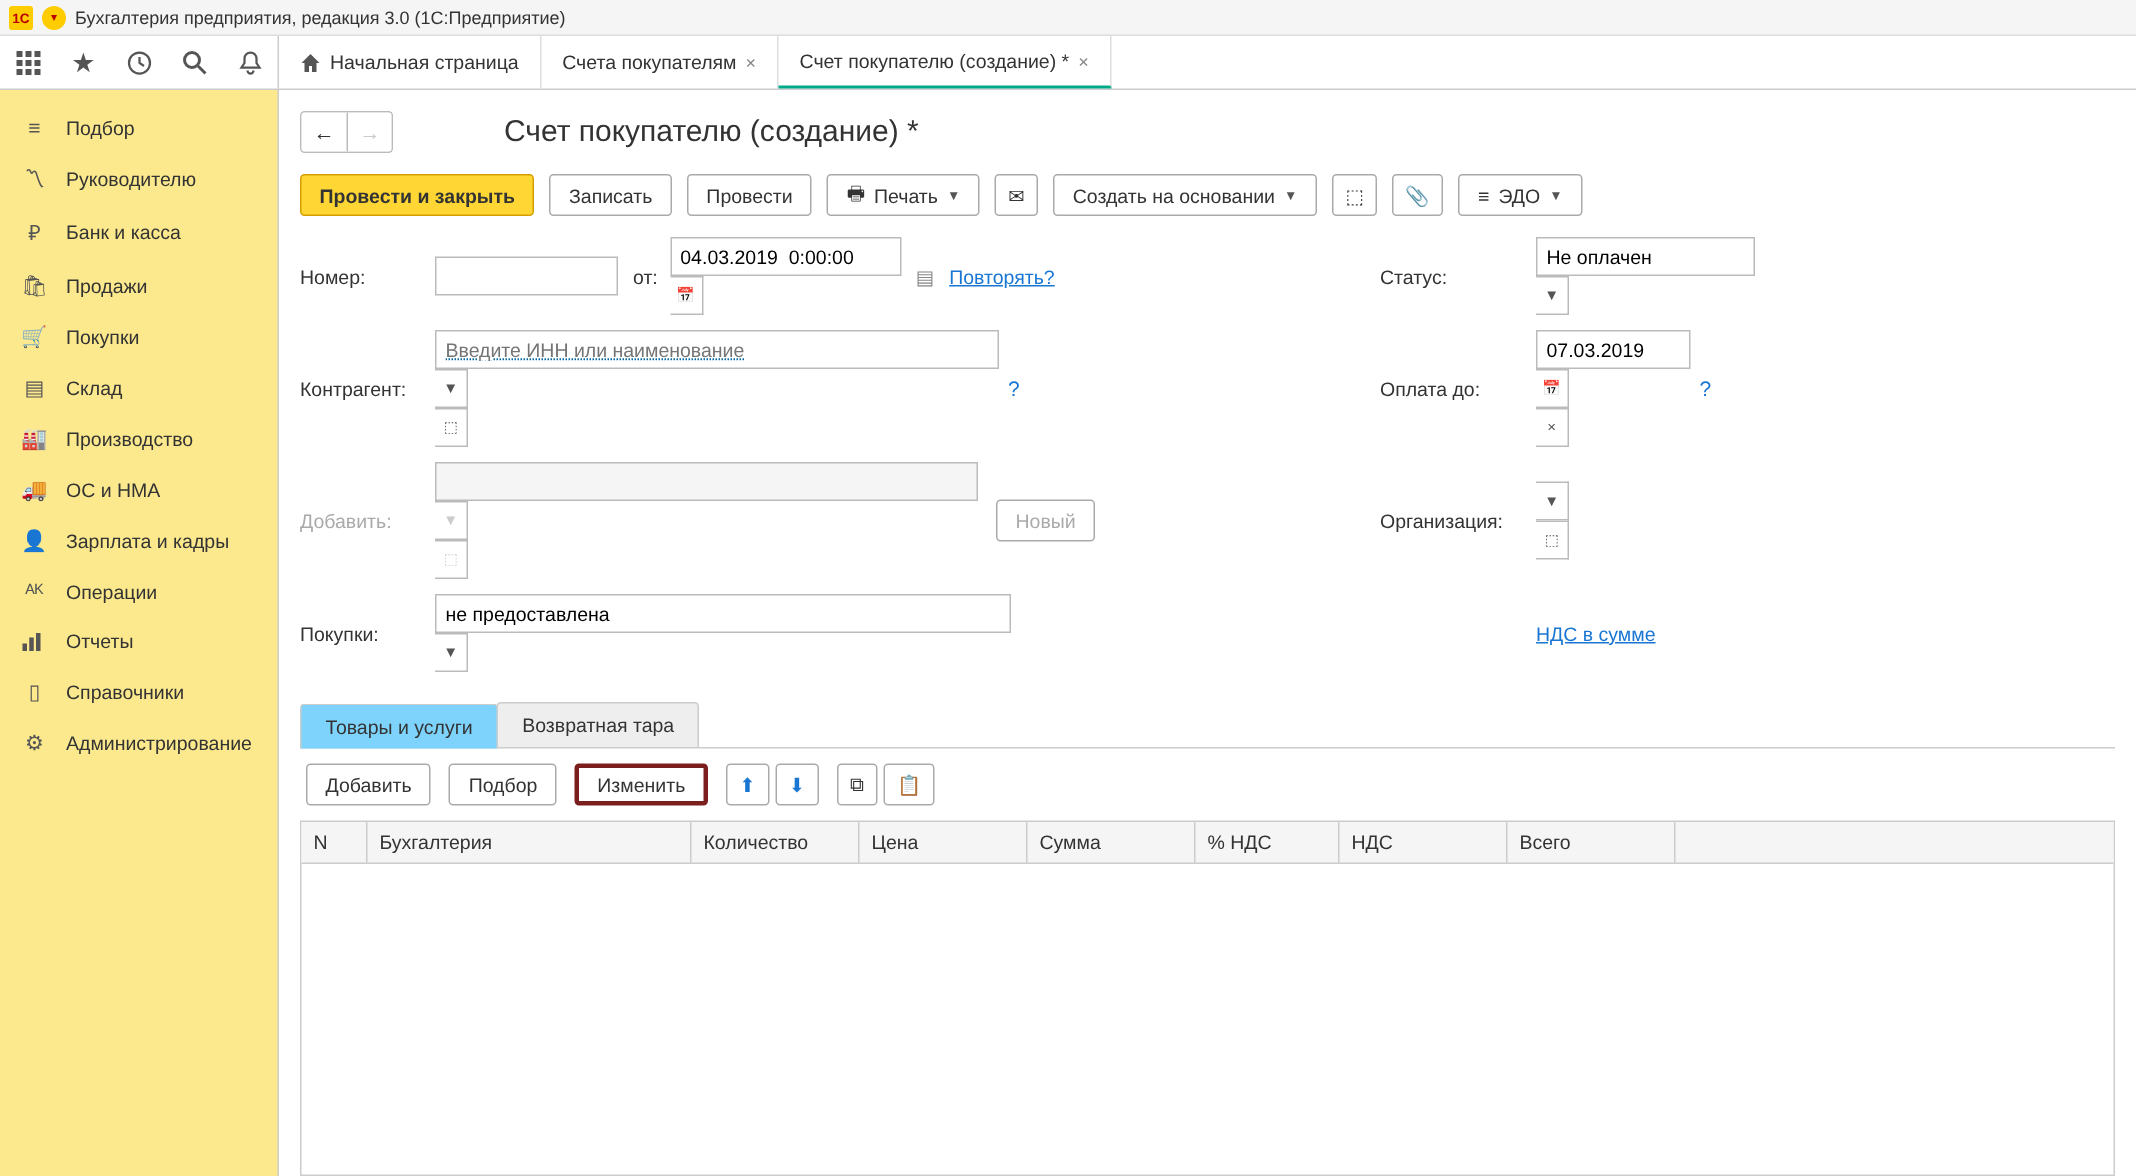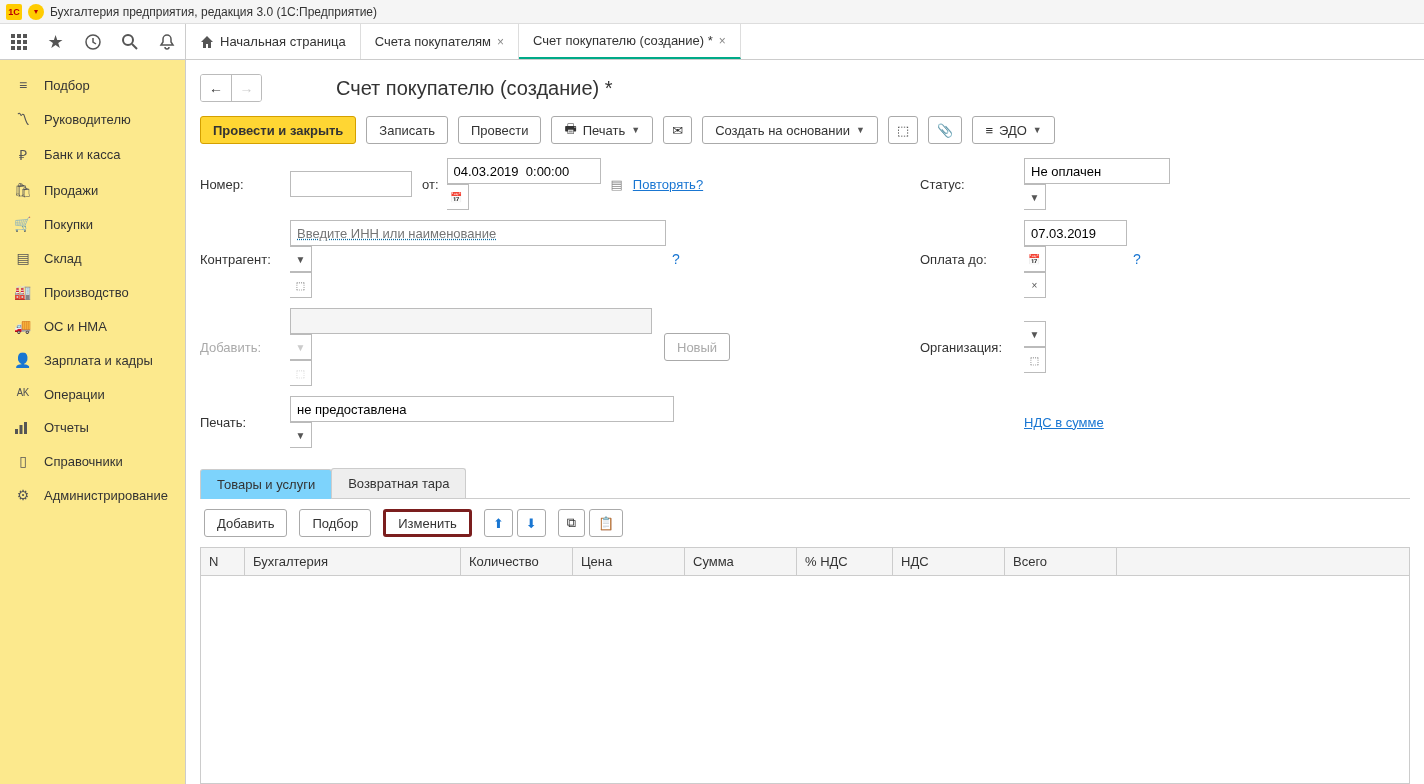--- a/index.html
+++ b/index.html
@@ -309,21 +309,21 @@
           <div class="form-label" style="width:104px">Организация:</div>
           <div class="input-group">
             <div class="igbtn">▼</div>
             <div class="igbtn">⬚</div>
           </div>
         </div>
       </div>
 
       <div class="form-row">
         <div class="col-left">
-          <div class="form-label">Печать:</div>
+          <div class="form-label">Покупки:</div>
           <div class="input-group">
             <input class="input" style="width: 384px;" value="не предоставлена">
             <div class="igbtn">▼</div>
           </div>
         </div>
         <div class="col-right">
           <div style="width:104px"></div>
           <span class="link">НДС в сумме</span>
         </div>
       </div>

